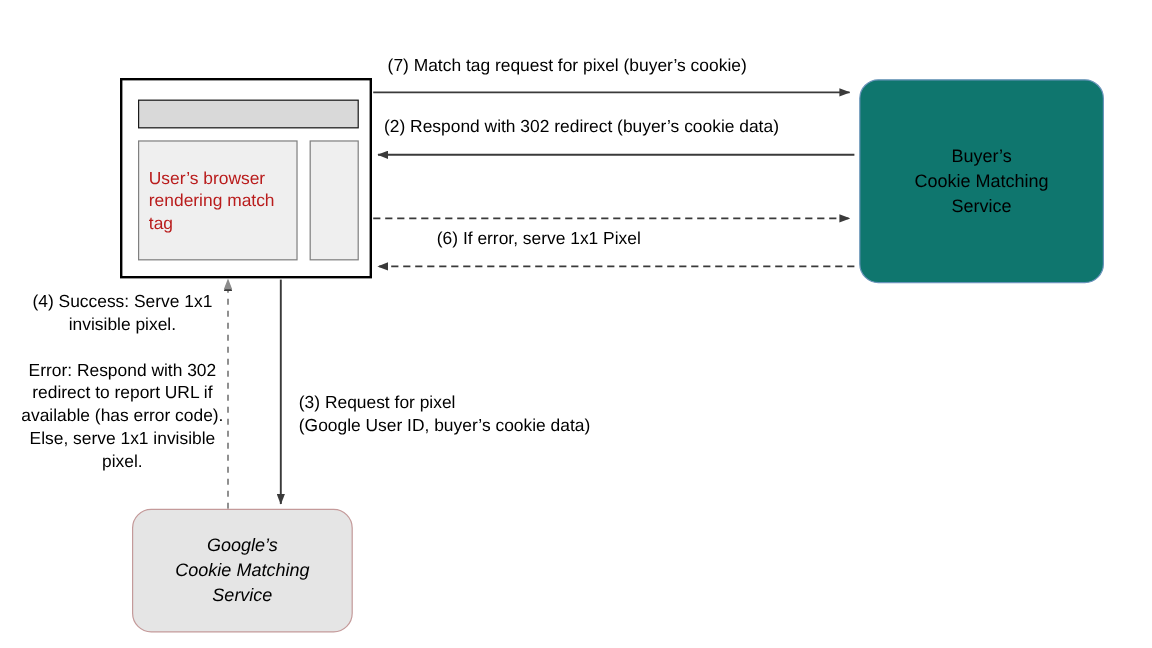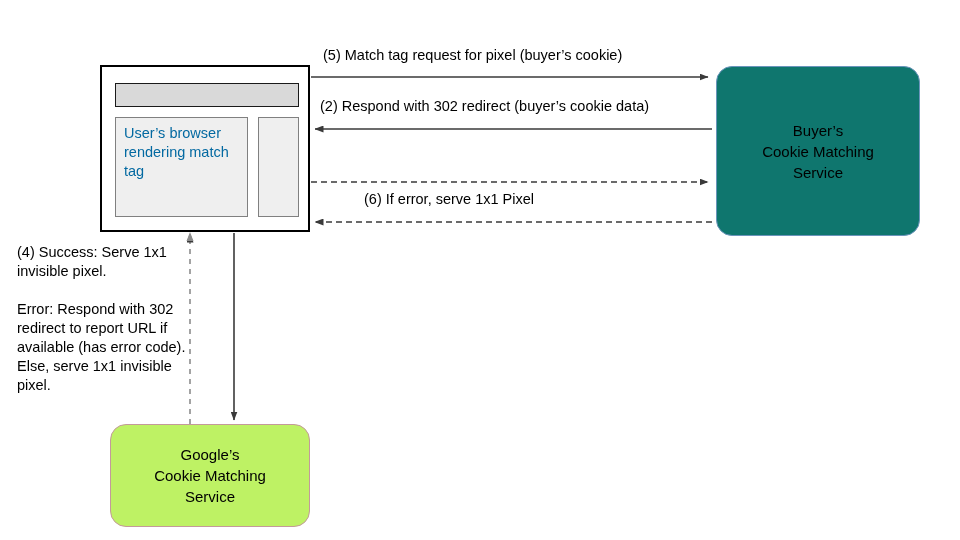--- a/index.html
+++ b/index.html
@@ -36,24 +36,24 @@
     background: #D9D9D9;
     border: 1.5px solid #1a1a1a;
     box-sizing: border-box;
   }
   #browser-content-panel {
     left: 13px; top: 50px;
     width: 133px; height: 100px;
     background: #EFEFEF;
     border: 1.5px solid #808080;
     box-sizing: border-box;
-    padding: 6px 8px;
+    padding: 22px 8px;
     font-size: 14.5px;
     line-height: 19px;
-    color: #0369a1;
+    color: #b91c1c;
   }
   #browser-side-panel {
     left: 156px; top: 50px;
     width: 41px; height: 100px;
     background: #EFEFEF;
     border: 1.5px solid #808080;
     box-sizing: border-box;
   }
 
   
@@ -68,41 +68,43 @@
     box-sizing: border-box;
   }
   #buyer-service-box {
     left: 716px; top: 66px;
     width: 204px; height: 170px;
     background: #0f766e;
     border: 1.5px solid #6a94bb;
   }
   #google-service-box {
     left: 110px; top: 424px;
-    width: 200px; height: 103px;
-    background: #bef264;
+    width: 184px; height: 103px;
+    background: #e5e5e5;
     border: 1.5px solid #c49a9a;
+    font-style: italic;
   }
   .box-label { white-space: pre-line; }
 
   
   .edge-label {
     font-size: 14.5px;
     line-height: 19px;
     white-space: pre-line;
     color: #000;
   }
   #label-1 { left: 323px; top: 46px; }
   #label-2 { left: 320px; top: 97px; }
   #label-5 { left: 323px; top: 152px; }
   #label-6 { left: 323px; top: 190px; margin-left: 41px; }
   #label-3 { left: 249px; top: 327px; }
   #label-4 {
     left: 17px; top: 243px;
     width: 170px;
+    text-align: center;
   }
 
   svg { overflow: visible; }
 </style>
 </head>
 <body>
 
 <div id="canvas">
 
   <svg class="abs" id="connectors" width="960" height="540" style="left:0;top:0;">
@@ -137,25 +139,27 @@
 Cookie Matching
 Service</span>
   </div>
 
   <div class="abs service-box" id="google-service-box">
     <span class="box-label">Google’s
 Cookie Matching
 Service</span>
   </div>
 
-  <div class="abs edge-label" id="label-1">(5)  Match tag request for pixel (buyer’s cookie)</div>
+  <div class="abs edge-label" id="label-1">(7)  Match tag request for pixel (buyer’s cookie)</div>
 
   <div class="abs edge-label" id="label-2">(2)  Respond with 302 redirect (buyer’s cookie data)</div>
 
 
   <div class="abs edge-label" id="label-6">(6) If error, serve 1x1 Pixel</div>
 
+  <div class="abs edge-label" id="label-3">(3)  Request for pixel
+(Google User ID, buyer’s cookie data)</div>
 
   <div class="abs edge-label" id="label-4">(4) Success: Serve 1x1 invisible pixel.
 
 Error: Respond with 302 redirect to report URL if available (has error code). Else, serve 1x1 invisible pixel.</div>
 
 </div>
 
 </body></html>

